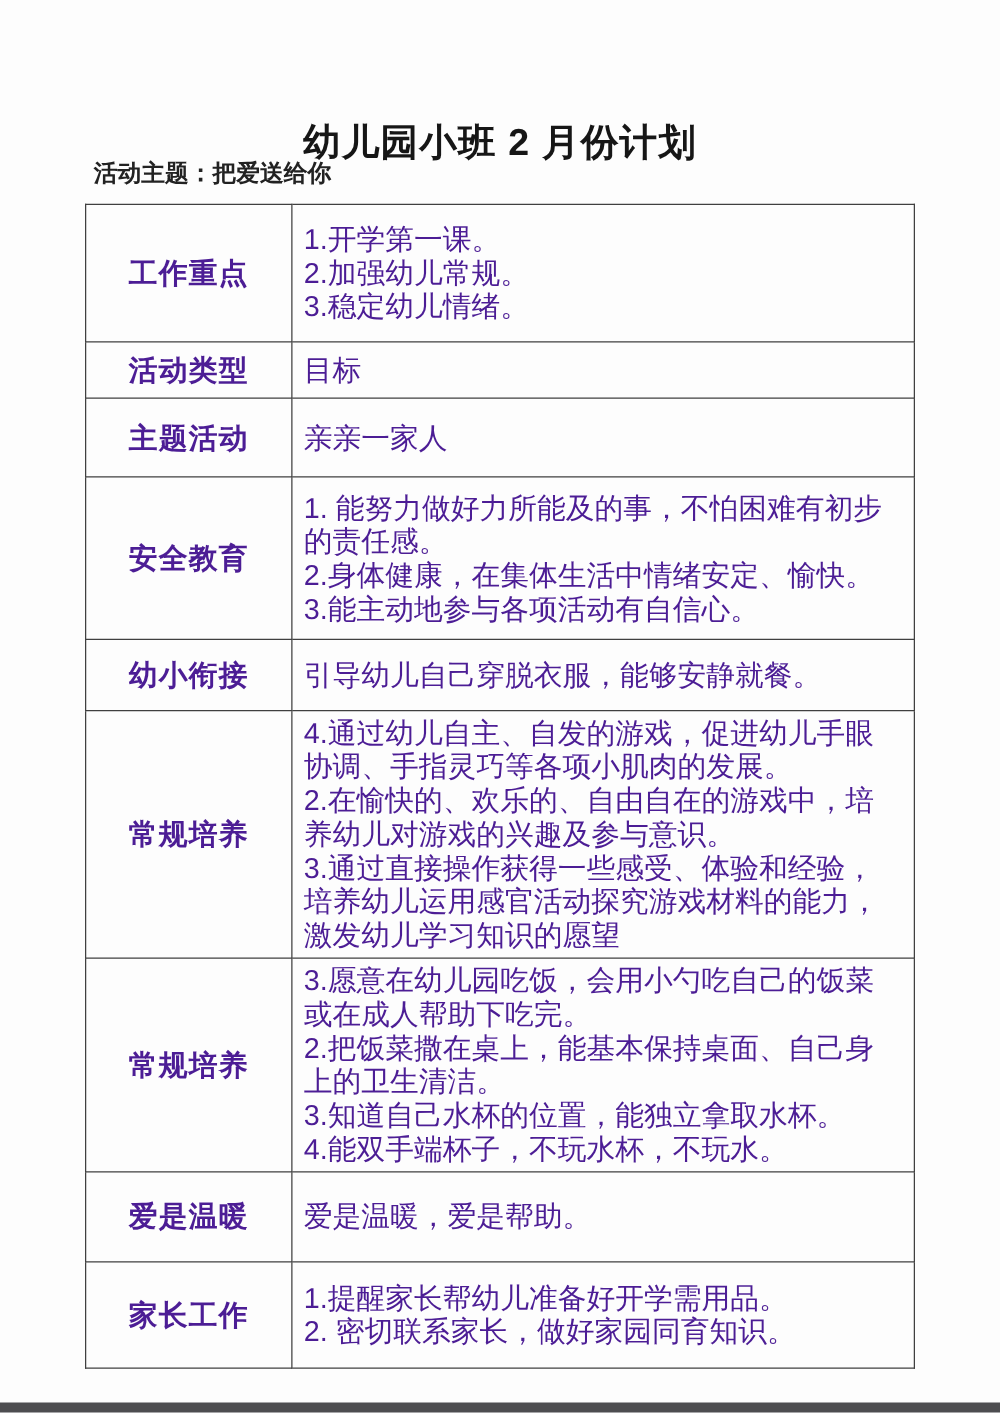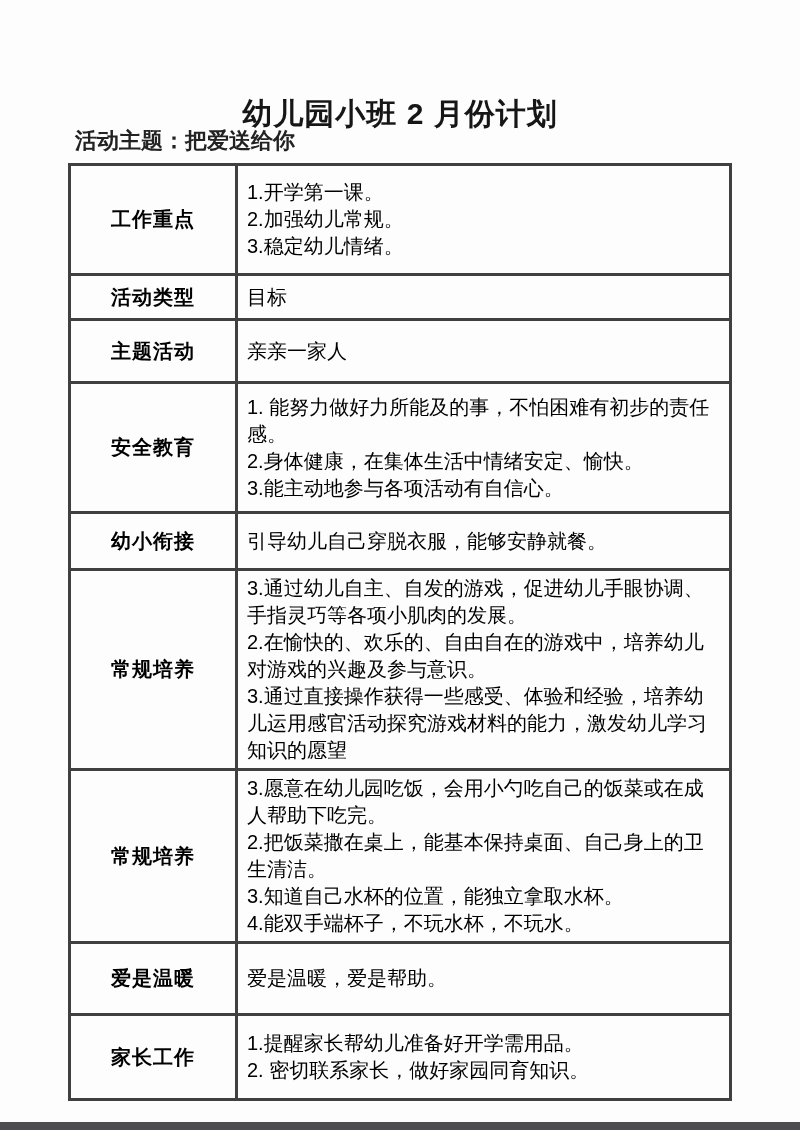--- a/index.html
+++ b/index.html
@@ -29,37 +29,37 @@
     text-align: center;
     font-size: 30px;
     font-weight: bold;
     letter-spacing: 1px;
     color: #161616;
   }
   .subtitle {
     position: absolute;
     top: 126px;
     left: 75px;
-    font-size: 22px;
+    font-size: 19px;
     font-weight: bold;
     color: #222222;
   }
   table.plan {
     position: absolute;
     left: 68px;
     top: 163px;
     width: 664px;
     border-collapse: collapse;
     table-layout: fixed;
   }
   table.plan th,
   table.plan td {
-    border: 3px solid #404040;
-    font-size: 20px;
-    color: #000000;
+    border: 1px solid #404040;
+    font-size: 23px;
+    color: #4c1d95;
   }
   table.plan th {
     width: 162px;
     font-weight: bold;
     text-align: center;
     vertical-align: middle;
     letter-spacing: 1px;
   }
   table.plan td {
     line-height: 27px;
@@ -118,21 +118,21 @@
         </tr>
         <tr style="height: 57px;">
           <th>幼小衔接</th>
           <td>
             <p>引导幼儿自己穿脱衣服，能够安静就餐。</p>
           </td>
         </tr>
         <tr style="height: 163px;">
           <th>常规培养</th>
           <td>
-            <p>3.通过幼儿自主、自发的游戏，促进幼儿手眼协调、手指灵巧等各项小肌肉的发展。</p>
+            <p>4.通过幼儿自主、自发的游戏，促进幼儿手眼协调、手指灵巧等各项小肌肉的发展。</p>
             <p>2.在愉快的、欢乐的、自由自在的游戏中，培养幼儿对游戏的兴趣及参与意识。</p>
             <p>3.通过直接操作获得一些感受、体验和经验，培养幼儿运用感官活动探究游戏材料的能力，激发幼儿学习知识的愿望</p>
           </td>
         </tr>
         <tr style="height: 135px;">
           <th>常规培养</th>
           <td>
             <p>3.愿意在幼儿园吃饭，会用小勺吃自己的饭菜或在成人帮助下吃完。</p>
             <p>2.把饭菜撒在桌上，能基本保持桌面、自己身上的卫生清洁。</p>
             <p>3.知道自己水杯的位置，能独立拿取水杯。</p>

